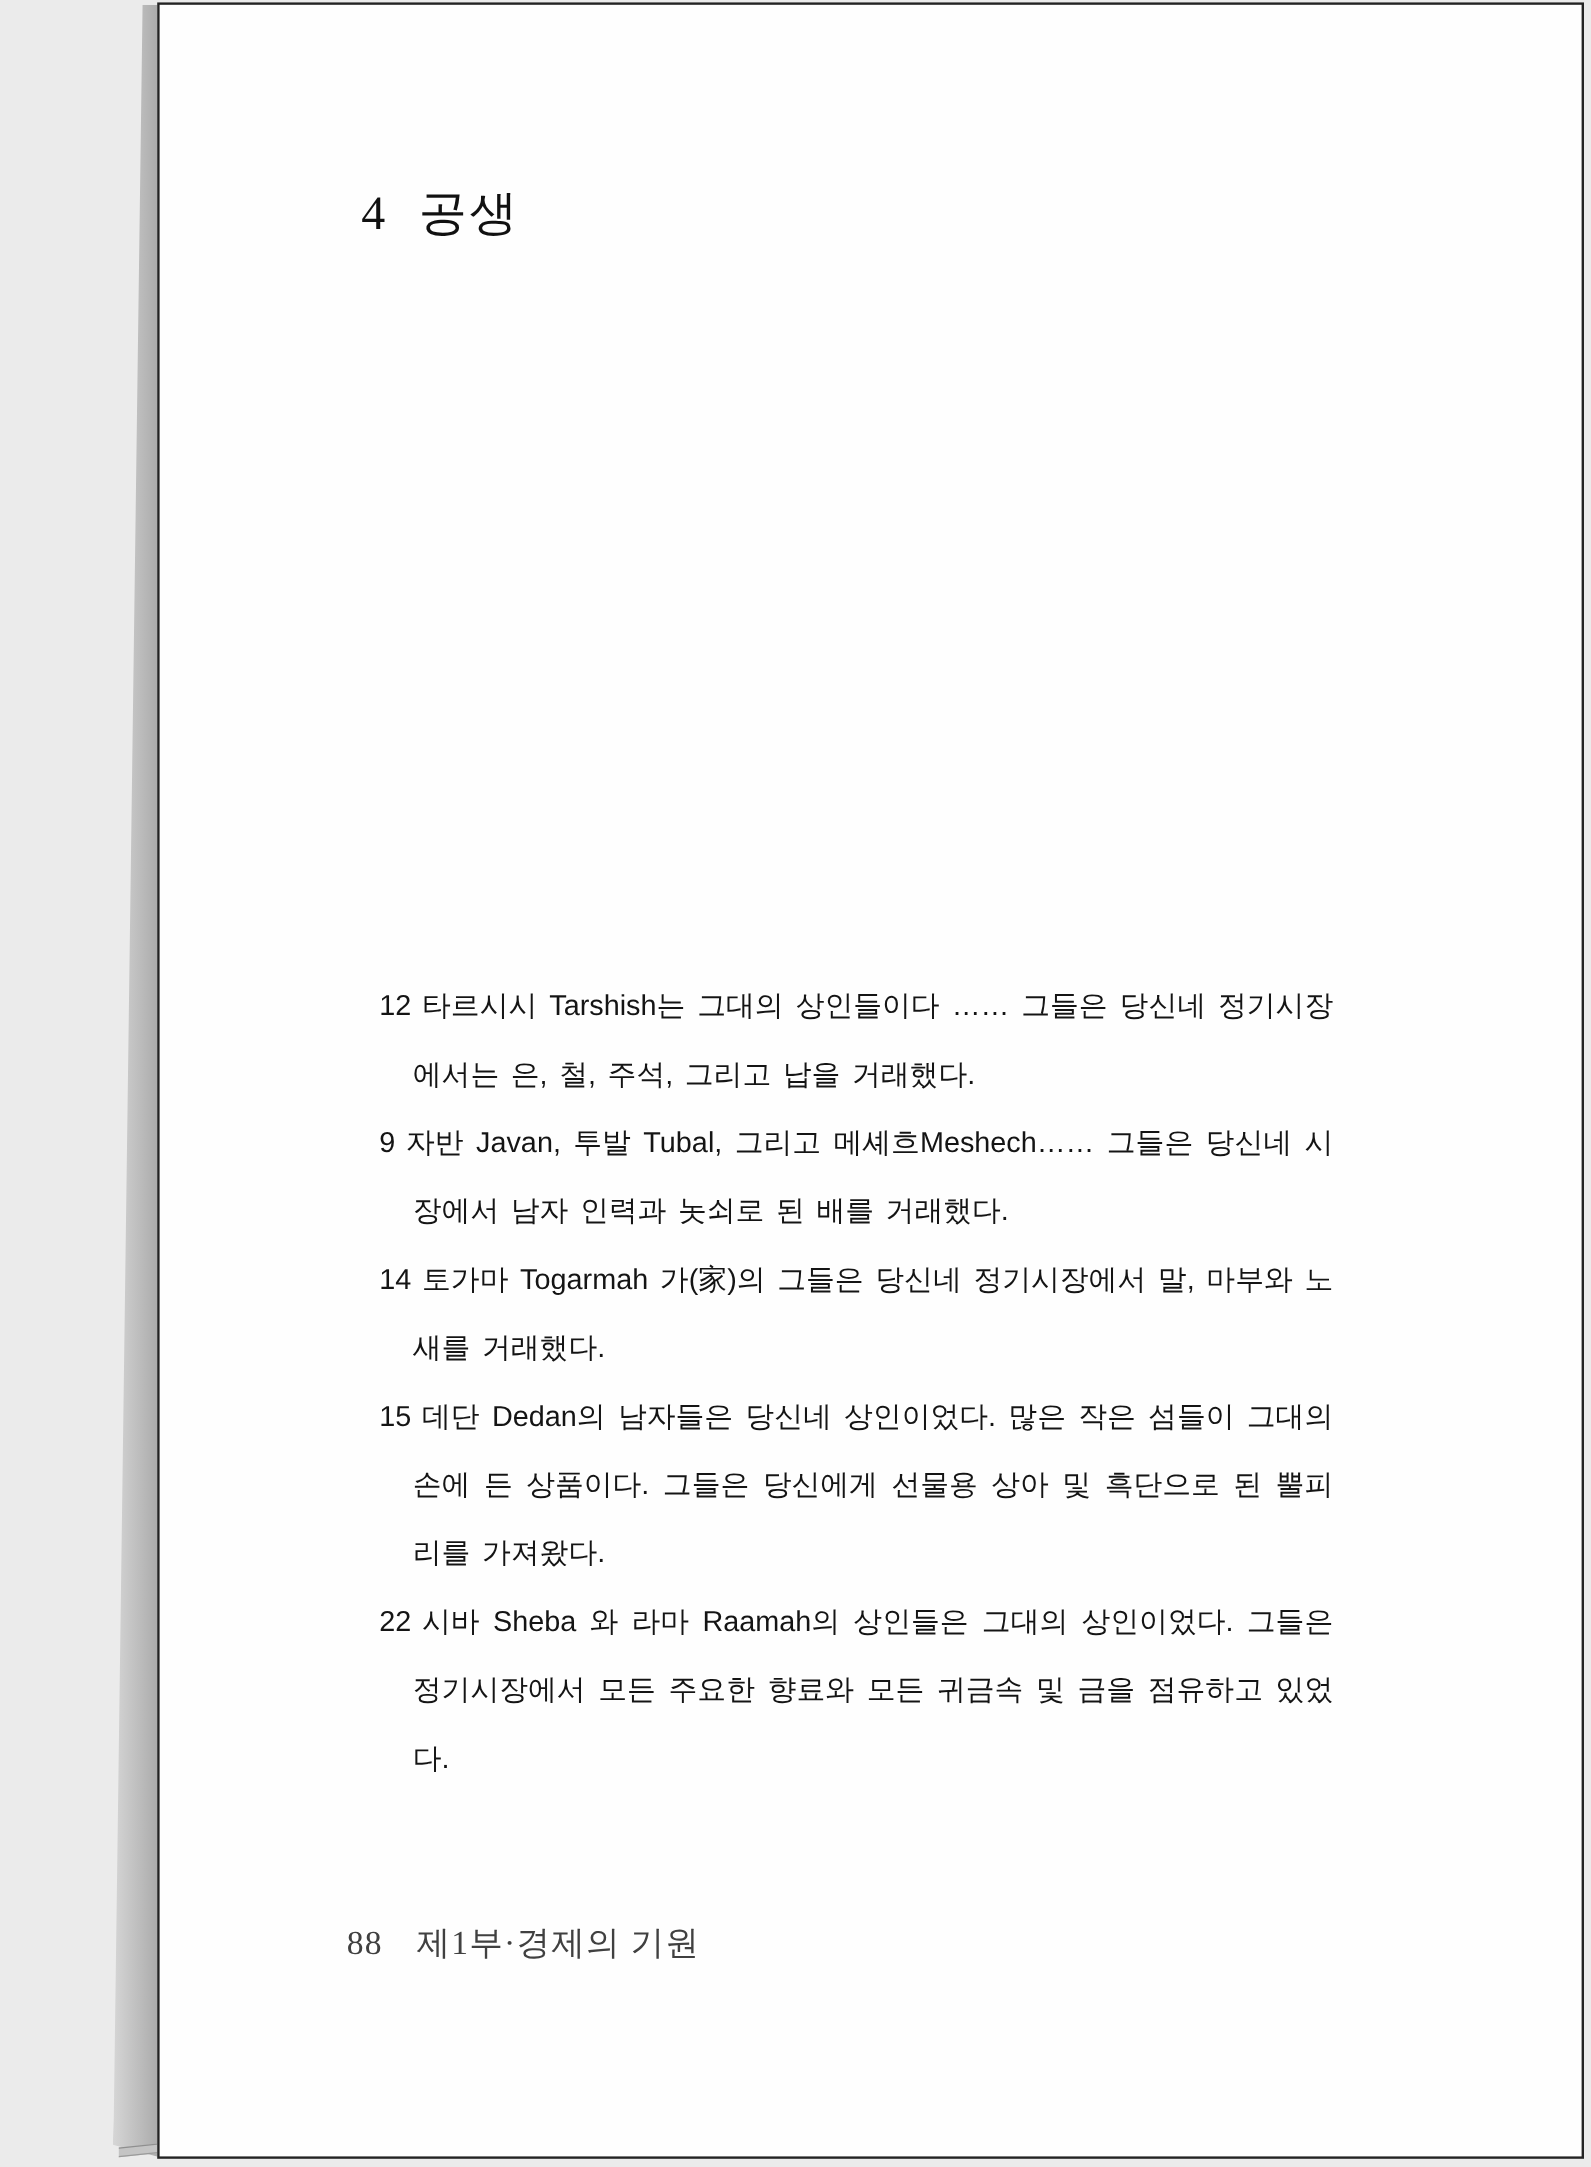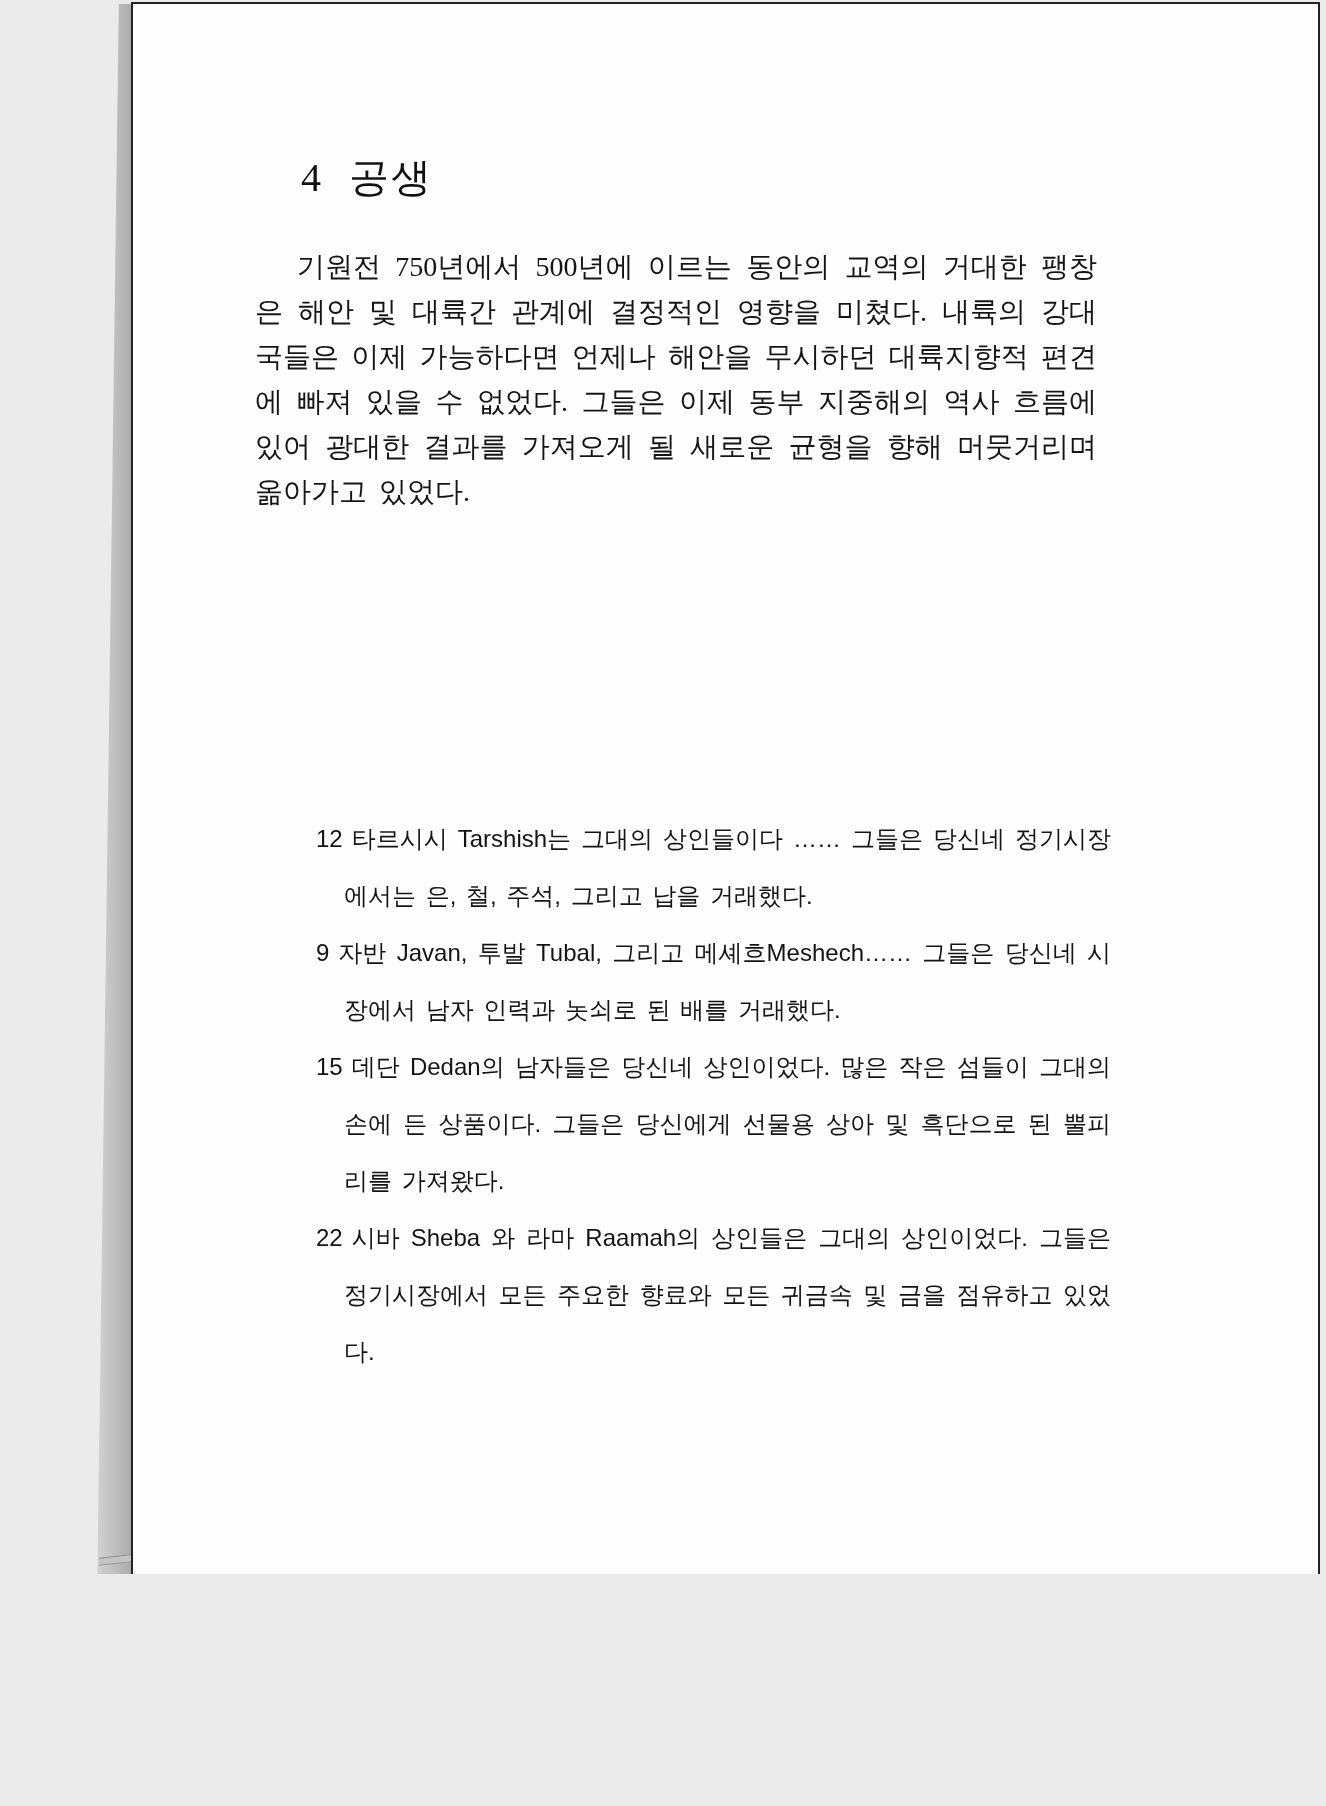--- a/index.html
+++ b/index.html
@@ -4,21 +4,21 @@
 <style>
   html, body { margin: 0; padding: 0; }
   body {
     width: 1326px; height: 1806px;
     background: #ebebeb;
     font-family: "Liberation Serif", "DejaVu Serif", serif;
     color: #1a1a1a;
   }
   #stage {
     position: relative;
-    width: 1326px; height: 1574px;
+    width: 1326px; height: 1806px;
     overflow: hidden;
   }
 
   
   .book-edge {
     position: absolute;
     left: 94px; top: 4px;
     width: 40px; height: 1794px;
     background: linear-gradient(to right, #d6d6d6 0%, #bdbdbd 55%, #a8a8a8 100%);
     clip-path: polygon(62% 0%, 100% 0%, 100% 100%, 0% 99.4%, 2% 98.2%);
@@ -104,26 +104,26 @@
   <div class="book-edge"></div>
   <div class="book-edge-line"></div>
 
   <div class="sheet">
 
     <div class="chapter-heading">
       <span class="num">4</span><span>공생</span>
     </div>
 
     <div class="body-text">
-      <p>기원전 750년에서 500년에 이르는 동안의 교역의 거대한 팽창은 해안 및 대륙간 관계에 결정적인 영향을 미쳤다. 내륙의 강대국들은 이제 가능하다면 언제나 해안을 무시하던 대륙지향적 편견에 빠져 있을 수 없었다. 그들은 이제 동부 지중해의 역사 흐름에 있어 광대한 결과를 가져오게 될 새로운 균형을 향해 머뭇거리며 옮아가고 있었다.</p>
     </div>
 
     <div class="quote-block">
       <p class="quote-item"><span class="qnum">12</span><span>타르시시 Tarshish는 그대의 상인들이다 …… 그들은 당신네 정기시장에서는 은, 철, 주석, 그리고 납을 거래했다.</span></p>
       <p class="quote-item"><span class="qnum">9</span><span>자반 Javan, 투발 Tubal, 그리고 메셰흐Meshech…… 그들은 당신네 시장에서 남자 인력과 놋쇠로 된 배를 거래했다.</span></p>
+      <p class="quote-item"><span class="qnum">14</span><span>토가마 Togarmah 가(家)의 그들은 당신네 정기시장에서 말, 마부와 노새를 거래했다.</span></p>
       <p class="quote-item"><span class="qnum">15</span><span>데단 Dedan의 남자들은 당신네 상인이었다. 많은 작은 섬들이 그대의 손에 든 상품이다. 그들은 당신에게 선물용 상아 및 흑단으로 된 뿔피리를 가져왔다.</span></p>
       <p class="quote-item"><span class="qnum">22</span><span>시바 Sheba 와 라마 Raamah의 상인들은 그대의 상인이었다. 그들은 정기시장에서 모든 주요한 향료와 모든 귀금속 및 금을 점유하고 있었다.</span></p>
     </div>
 
     <div class="page-footer">
       <span class="pnum">88</span><span>제1부·경제의 기원</span>
     </div>
 
   </div>
 </div>

